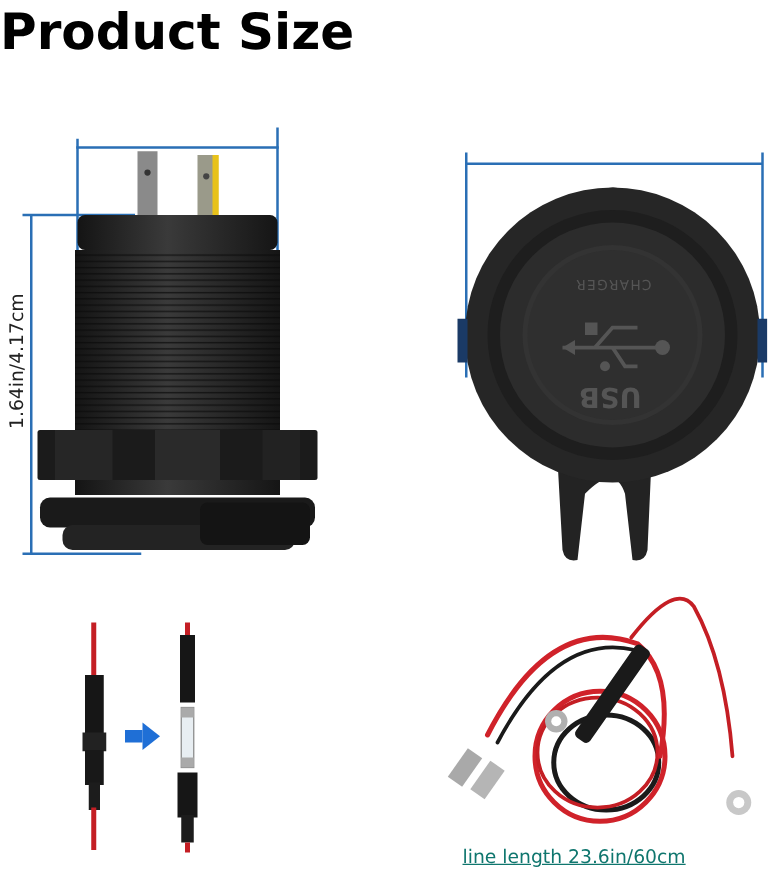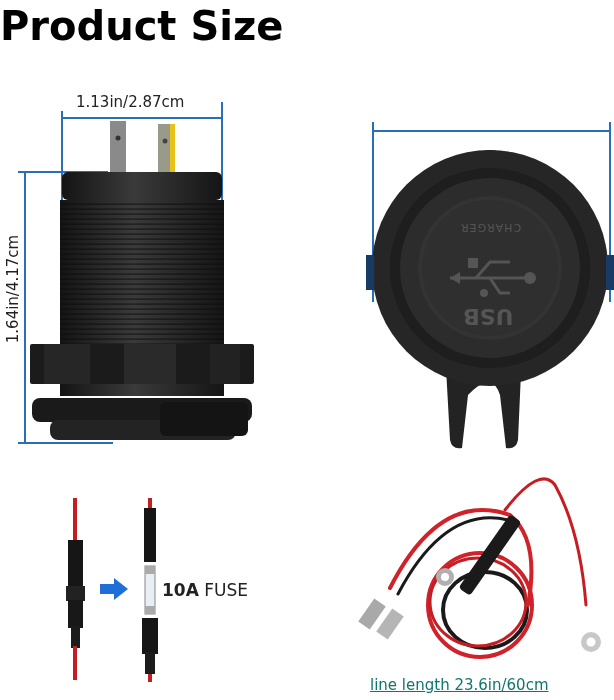--- a/index.html
+++ b/index.html
@@ -12,21 +12,20 @@
   .fuse-label b { font-weight:bold; }
   .caption { font-size:15px; color:#0f766e; white-space:nowrap;text-decoration:underline; }
 </style>
 </head>
 <body>
 
 <div class="abs title">Product Size</div>
 
 <div class="abs" style="left:0;top:80px;width:300px;height:380px;">
 
-  <div class="abs dimtxt" style="left:76px;top:13px;">1.13in/2.87cm</div>
 
   <div class="abs dimline" style="left:61px;top:37px;width:162px;height:2px;"></div>
   <div class="abs dimline" style="left:61px;top:31px;width:2px;height:100px;"></div>
   <div class="abs dimline" style="left:221px;top:22px;width:2px;height:100px;"></div>
 
   <div class="abs dimline" style="left:24px;top:92px;width:2px;height:272px;"></div>
   <div class="abs dimline" style="left:18px;top:91px;width:90px;height:2px;"></div>
   <div class="abs dimline" style="left:18px;top:362px;width:95px;height:2px;"></div>
   <div class="abs dimtxt" style="left:-52px;top:200px;transform:rotate(-90deg);transform-origin:center;width:130px;text-align:center;">1.64in/4.17cm</div>
 
@@ -115,24 +114,20 @@
 
     <rect x="108" y="18" width="4" height="12" fill="#c41e24"></rect>
     <rect x="104" y="28" width="12" height="54" fill="#161616"></rect>
     <rect x="105" y="86" width="10" height="48" fill="#e8eef2" stroke="#888" stroke-width="1"></rect>
     <rect x="105" y="86" width="10" height="8" fill="#aaa"></rect>
     <rect x="105" y="126" width="10" height="8" fill="#aaa"></rect>
     <rect x="102" y="138" width="16" height="36" fill="#161616"></rect>
     <rect x="105" y="172" width="10" height="22" fill="#1c1c1c"></rect>
     <rect x="108" y="194" width="4" height="8" fill="#c41e24"></rect>
   </svg>
-  <div class="abs fuse-label" style="left:122px;top:100px;">
-    <b>10A</b>
-    <span>FUSE</span>
-  </div>
 </div>
 
 <div class="abs" style="left:340px;top:470px;width:274px;height:230px;">
   <svg class="abs" style="left:0;top:0;" width="274" height="200" viewBox="0 0 274 200">
     <g fill="none" stroke-linecap="round">
       <ellipse cx="140" cy="135" rx="52" ry="52" stroke="#d0222a" stroke-width="4"></ellipse>
       <ellipse cx="145" cy="140" rx="42" ry="38" stroke="#1a1a1a" stroke-width="4"></ellipse>
       <ellipse cx="138" cy="132" rx="48" ry="44" stroke="#c41e24" stroke-width="3"></ellipse>
       <path d="M50,118 Q100,20 170,45 Q200,70 188,135" stroke="#d0222a" stroke-width="4"></path>
       <path d="M58,124 Q105,35 168,50" stroke="#1a1a1a" stroke-width="3"></path>

